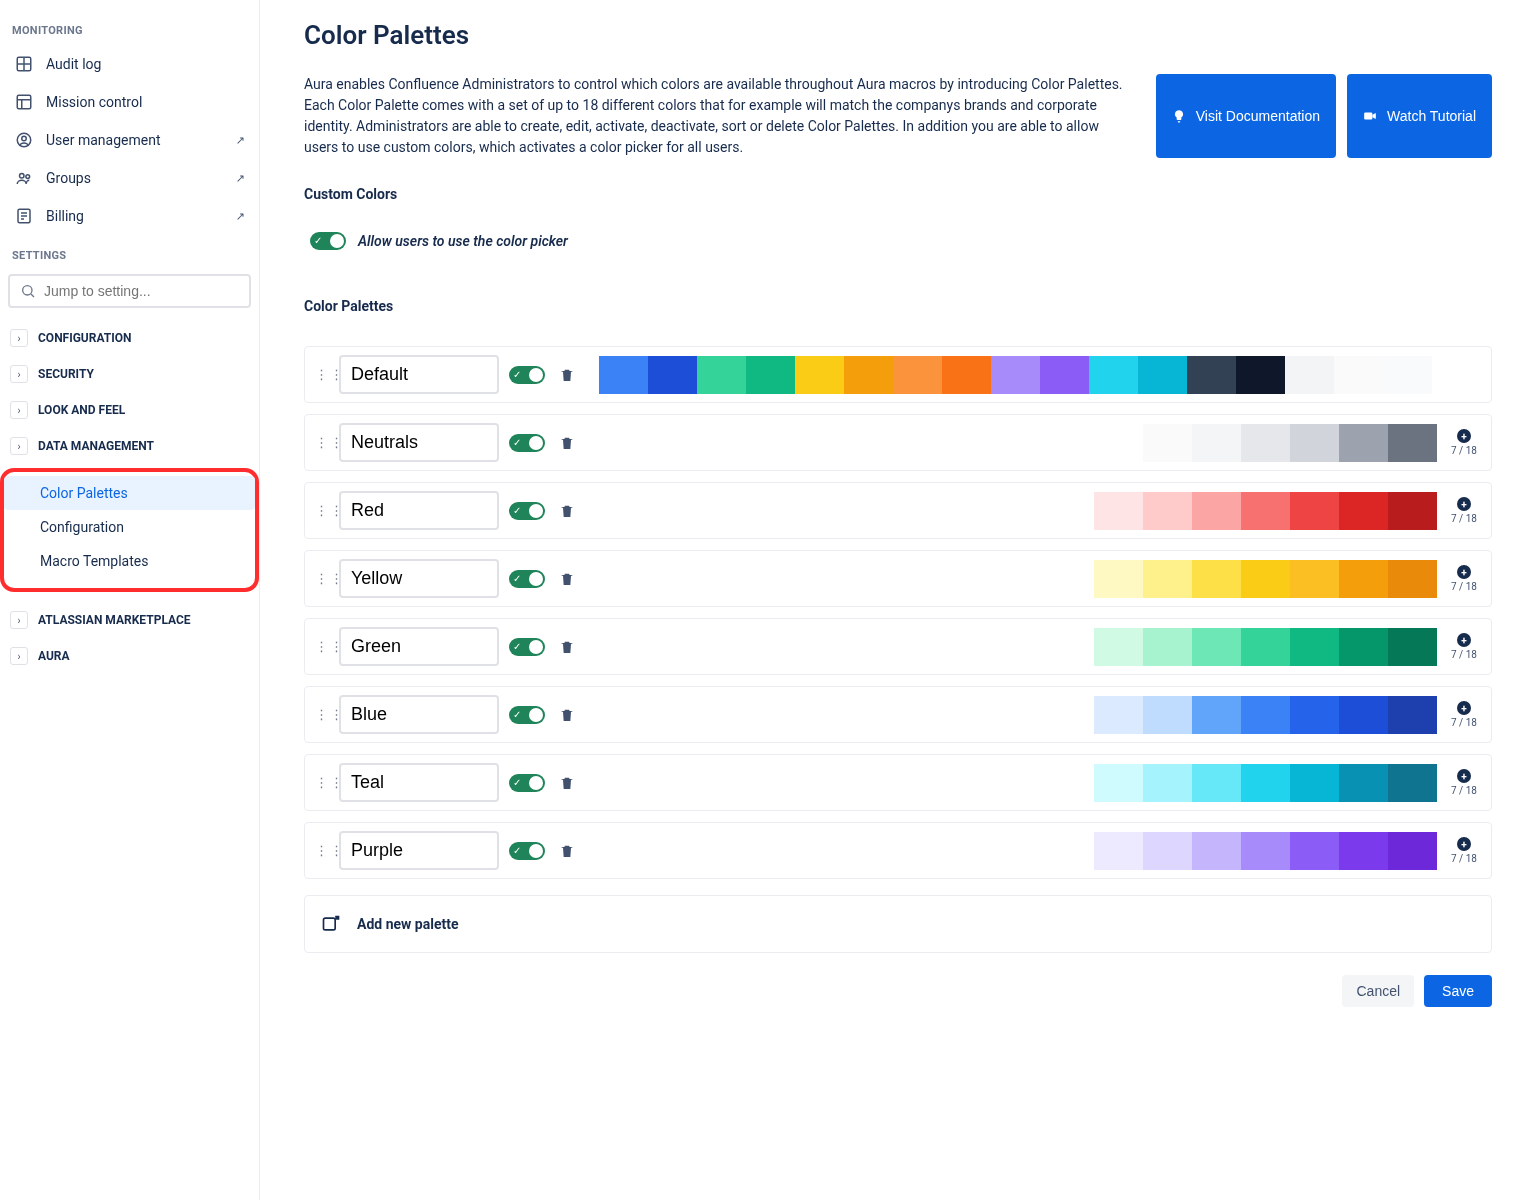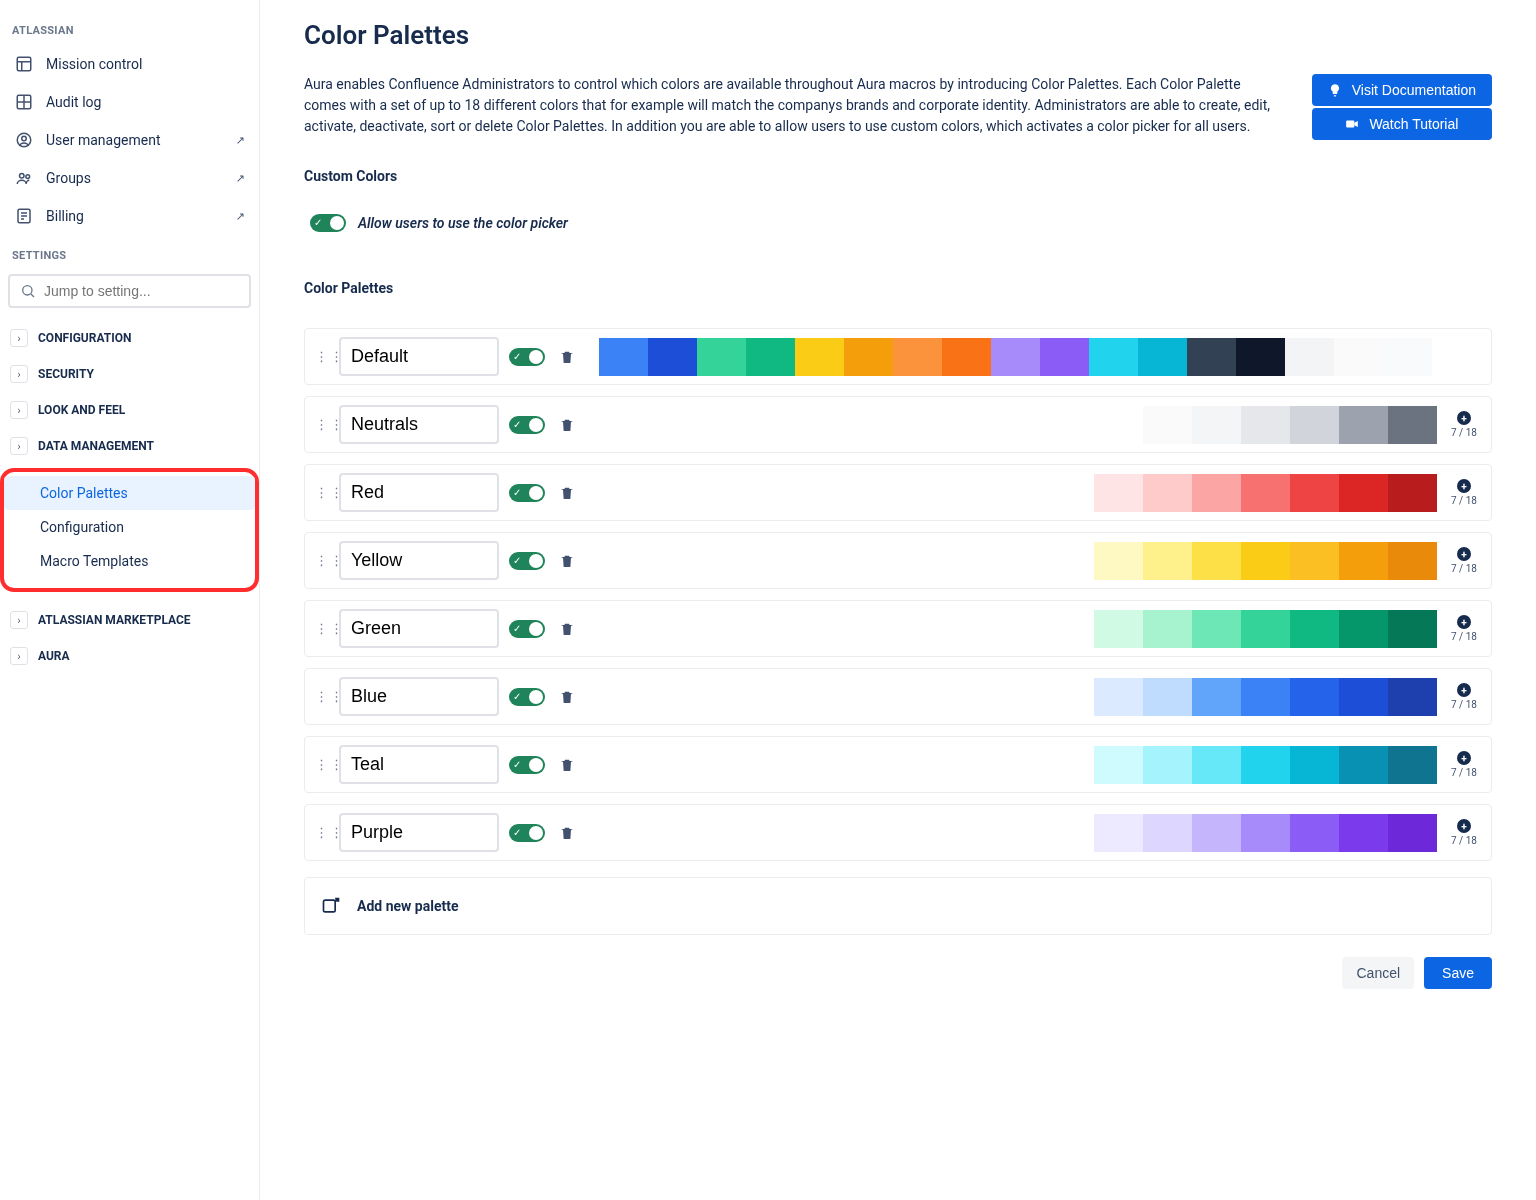--- a/index.html
+++ b/index.html
@@ -15,21 +15,21 @@
 .collapse-section{ display:flex; align-items:center; gap:10px; padding:9px 4px; cursor:pointer;}
 .collapse-section .chev{ width:18px; height:18px; border:1px solid #dfe1e6; border-radius:3px; display:flex; align-items:center; justify-content:center; font-size:10px; color:#42526e;}
 .collapse-section .label{ font-size:12px; font-weight:700; color:#172b4d;}
 .highlight-box{ border:4px solid #ff2d2d; border-radius:14px; padding:4px 0 10px 0; margin:4px -6px 10px -6px;}
 .sub-item{ padding:9px 8px 9px 36px; border-radius:4px; cursor:pointer;}
 .sub-item.active{ background:#e9f2ff; color:#0c66e4;}
 .main{ flex:1; padding:20px 44px 40px 44px; overflow-y:auto;}
 h1{ font-size:26px; font-weight:600; color:#172b4d; margin-bottom:24px;}
 .intro-row{ display:flex; gap:32px; margin-bottom:28px;}
 .intro-text{ flex:1; color:#172b4d; line-height:1.5;}
-.intro-actions{ display:flex; flex-direction:column; gap:2px;}
+.intro-actions{ display:flex; flex-direction:row; gap:11px;}
 .btn-primary{ background:#0c66e4; color:#fff; border:none; border-radius:4px; padding:8px 16px; font-size:14px; font-weight:500; display:flex; align-items:center; justify-content:center; gap:10px; cursor:pointer; white-space:nowrap;}
 h2{ font-size:14px; font-weight:700; color:#172b4d; margin-bottom:18px;}
 .toggle-row{ display:flex; align-items:center; gap:12px; padding:12px 6px 48px 6px;}
 .toggle{ width:36px; height:18px; border-radius:10px; background:#1f845a; position:relative; cursor:pointer; display:flex; align-items:center;}
 .toggle::after{ content:""; position:absolute; right:2px; top:2px; width:14px; height:14px; background:#fff; border-radius:50%;}
 .toggle .check{ color:#fff; font-size:10px; margin-left:4px; line-height:1;}
 .palette-list{ display:flex; flex-direction:column; gap:11px; margin-top:32px; margin-bottom:16px;}
 .palette-row{ border:1px solid #ebecf0; border-radius:4px; display:flex; align-items:center; padding:8px 10px; gap:10px;}
 .drag-handle{ color:#6b778c; cursor:grab; width:14px; text-align:center; font-size:13px; letter-spacing:2px;}
 .palette-name{ border:2px solid #dfe1e6; border-radius:4px; padding:7px 10px; width:160px; font-size:18px; outline:none;}
@@ -42,40 +42,40 @@
 .footer{ display:flex; justify-content:flex-end; gap:10px;align-items:flex-end;}
 .btn-subtle{ background:#f4f5f7; color:#42526e; border:none; border-radius:4px; padding:8px 14px; font-size:14px; font-weight:500; cursor:pointer;}
 .btn-save{ background:#0c66e4; color:#fff; border:none; border-radius:4px; padding:8px 18px; font-size:14px; font-weight:500; cursor:pointer;}
 svg{display:block;}
 </style>
 </head>
 <body>
 
 <div class="sidebar">
 
-  <div class="side-header">ATLASSIAN</div>
+  <div class="side-header">MONITORING</div>
+  <div class="side-item">
+    <span class="icon">
+        <svg width="18" height="18" viewBox="0 0 24 24" fill="none" stroke="currentColor" stroke-width="2">
+          <rect x="3" y="3" width="18" height="18" rx="2"></rect>
+          <line x1="3" y1="12" x2="21" y2="12"></line>
+          <line x1="12" y1="3" x2="12" y2="21"></line>
+        </svg>
+      </span>
+    <span class="label">Audit log</span>
+  </div>
   <div class="side-item">
     <span class="icon">
         <svg width="18" height="18" viewBox="0 0 24 24" fill="none" stroke="currentColor" stroke-width="2">
           <rect x="3" y="3" width="18" height="18" rx="2"></rect>
           <line x1="3" y1="9" x2="21" y2="9"></line>
           <line x1="9" y1="9" x2="9" y2="21"></line>
         </svg>
       </span>
     <span class="label">Mission control</span>
-  </div>
-  <div class="side-item">
-    <span class="icon">
-        <svg width="18" height="18" viewBox="0 0 24 24" fill="none" stroke="currentColor" stroke-width="2">
-          <rect x="3" y="3" width="18" height="18" rx="2"></rect>
-          <line x1="3" y1="12" x2="21" y2="12"></line>
-          <line x1="12" y1="3" x2="12" y2="21"></line>
-        </svg>
-      </span>
-    <span class="label">Audit log</span>
   </div>
 
   <div class="side-item">
     <span class="icon">
         <svg width="18" height="18" viewBox="0 0 24 24" fill="none" stroke="currentColor" stroke-width="2">
           <circle cx="12" cy="12" r="9"></circle>
           <circle cx="12" cy="10" r="3"></circle>
           <path d="M6 20c1-3 4-4 6-4s5 1 6 4"></path>
         </svg>
       </span>

